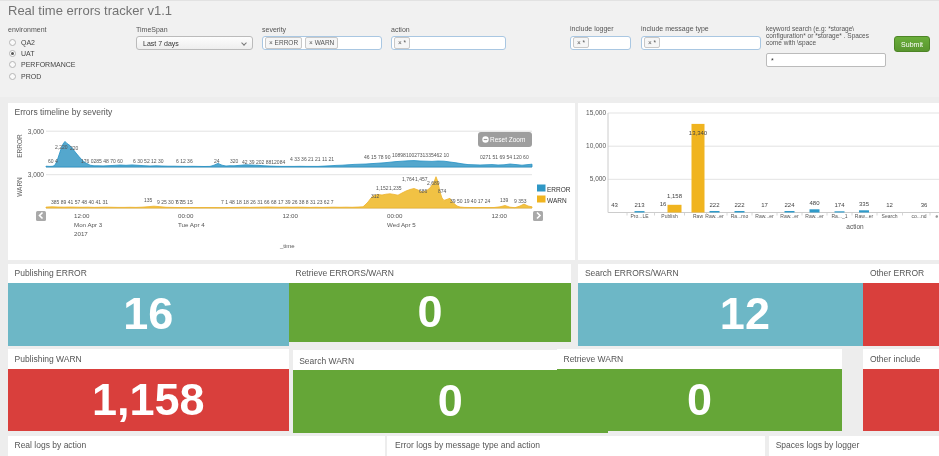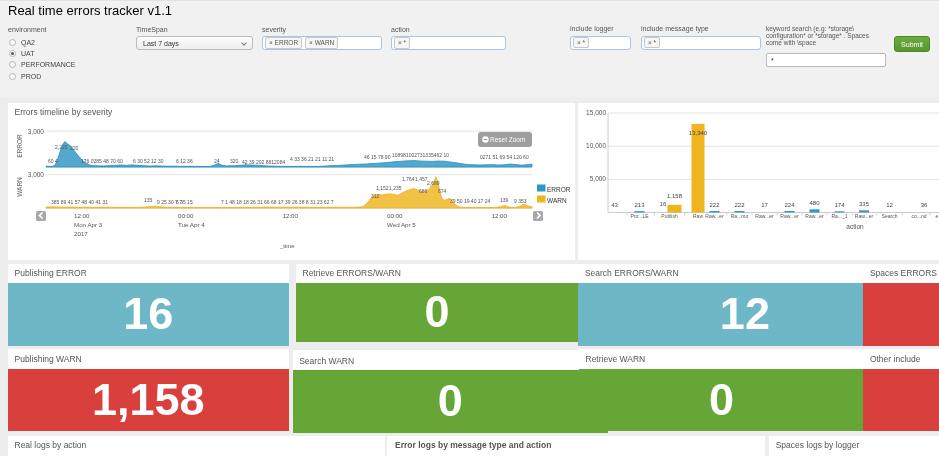--- a/index.html
+++ b/index.html
@@ -1,19 +1,19 @@
 <!DOCTYPE html>
 <html><head>
 <meta charset="utf-8">
 <style>
 * { margin:0; padding:0; box-sizing:border-box; }
 html,body { width:939px; height:456px; overflow:hidden; }
 body { font-family:"Liberation Sans", sans-serif; background:#ededed; position:relative; border-top:1px solid #e2e2e2;}
 .topbar { position:absolute; left:0; top:0; width:939px; height:96px; background:#f1f1f1; }
-.title { position:absolute; left:8px; top:2px; font-size:13px; color:#000000; }
+.title { position:absolute; left:8px; top:2px; font-size:13px; color:#737373; }
 .flabel { position:absolute; font-size:7px; color:#555; }
 .panel { position:absolute; background:#fff;padding-left:21px; }
 .ptitle { position:absolute; left:6.5px; top:4px; font-size:8.5px; color:#555; }
 .tile { position:absolute; left:0; right:0; bottom:0; display:flex; align-items:center; justify-content:center; color:#fff; font-weight:bold; font-size:45px; }
 .radio { position:absolute; width:7px; height:7px; border-radius:50%; border:1px solid #b5b5b5; background:#fafafa; }
 .rlabel { position:absolute; font-size:7px; color:#444; }
 .inputbox { position:absolute; background:#fff; border:1px solid #a9c7e2; border-radius:3px; height:14px; display:flex; align-items:center; padding:0 2px; }
 .tag { display:inline-block; border:1px solid #c8c8c8; border-radius:2px; background:#f6f6f6; font-size:6.5px; color:#555; padding:1px 3px; margin-right:3px; line-height:7.5px; white-space:nowrap;}
 </style>
 </head>
@@ -189,51 +189,51 @@
 <line x1="324.5" y1="109.5" x2="324.5" y2="112.5" stroke="#ccc" stroke-width="0.8"></line>
 <line x1="352" y1="109.5" x2="352" y2="112.5" stroke="#ccc" stroke-width="0.8"></line>
 <text x="277" y="125.5" font-size="6.5" fill="#555" text-anchor="middle">action</text>
 </svg>
 </div>
 
 <div class="panel" style="left:8px; top:263px; width:280.7px; height:81.5px;">
 <div class="ptitle">Publishing ERROR</div>
 <div class="tile" style="top:18.6px; background:#6db7c6;">16</div>
 </div>
-<div class="panel" style="left:296px; top:263px; width:282.2px; height:78px;">
+<div class="panel" style="left:289px; top:263px; width:282.2px; height:78px;">
 <div class="ptitle">Retrieve ERRORS/WARN</div>
 <div class="tile" style="top:18.6px; background:#65a637;">0</div>
 </div>
 <div class="panel" style="left:578.4px; top:263px; width:333px; height:81.5px;">
 <div class="ptitle">Search ERRORS/WARN</div>
 <div class="tile" style="top:18.6px; background:#6db7c6;">12</div>
 </div>
 <div class="panel" style="left:863.4px; top:263px; width:280px; height:81.5px;">
-<div class="ptitle">Spaces ERRORS</div>
+<div class="ptitle">Other ERROR</div>
 <div class="tile" style="top:18.6px; background:#d93f3c;"></div>
 </div>
 
 <div class="panel" style="left:8px; top:347.5px; width:280.7px; height:82.8px;">
 <div class="ptitle" style="top:5.5px;">Publishing WARN</div>
 <div class="tile" style="top:20px; background:#d93f3c;">1,158</div>
 </div>
 <div class="panel" style="left:292.7px; top:349px; width:315px; height:82.8px;">
 <div class="ptitle" style="top:5.5px;">Search WARN</div>
 <div class="tile" style="top:20px; background:#65a637;">0</div>
 </div>
-<div class="panel" style="left:579px; top:347.5px; width:285px; height:82.8px;">
+<div class="panel" style="left:557px; top:347.5px; width:285px; height:82.8px;">
 <div class="ptitle" style="top:5.5px;">Retrieve WARN</div>
 <div class="tile" style="top:20px; background:#65a637;">0</div>
 </div>
 <div class="panel" style="left:863.4px; top:347.5px; width:280px; height:82.8px;">
 <div class="ptitle" style="top:5.5px;">Other include</div>
 <div class="tile" style="top:20px; background:#d93f3c;"></div>
 </div>
 
 <div class="panel" style="left:8px; top:434.6px; width:376.7px; height:80px;">
 <div class="ptitle">Real logs by action</div>
 </div>
 <div class="panel" style="left:387px; top:434.6px; width:378px; height:80px;">
-<div class="ptitle" style="left:8px;font-weight:bold;">Error logs by message type and action</div>
+<div class="ptitle" style="left:8px;">Error logs by message type and action</div>
 </div>
 <div class="panel" style="left:768.7px; top:434.6px; width:200px; height:80px;">
 <div class="ptitle" style="left:7px;">Spaces logs by logger</div>
 </div>
 
 </body></html>

